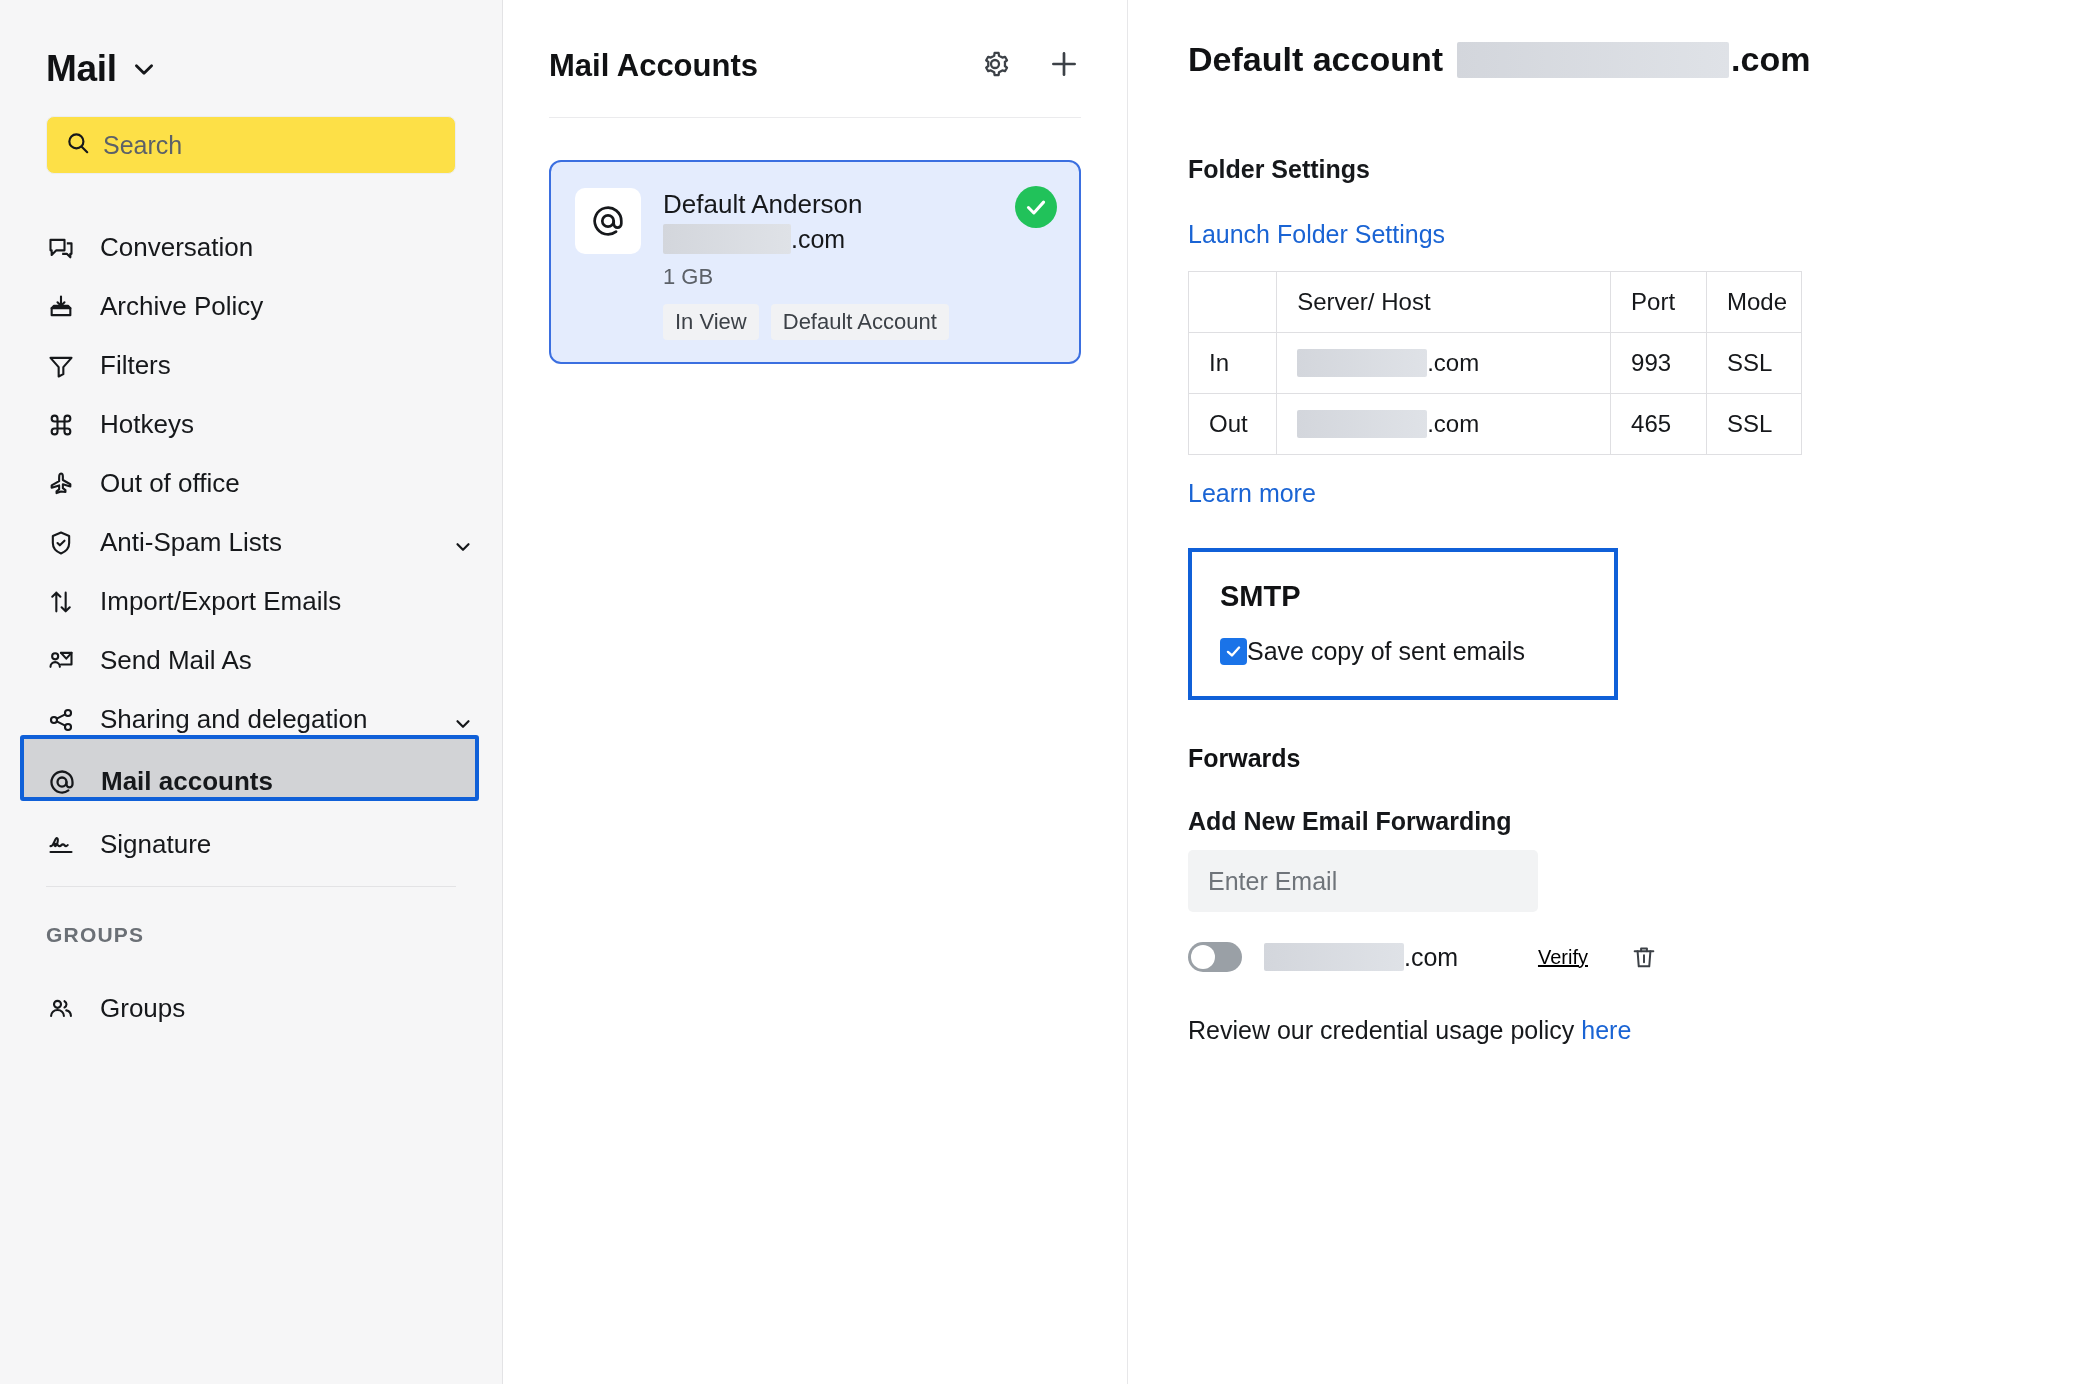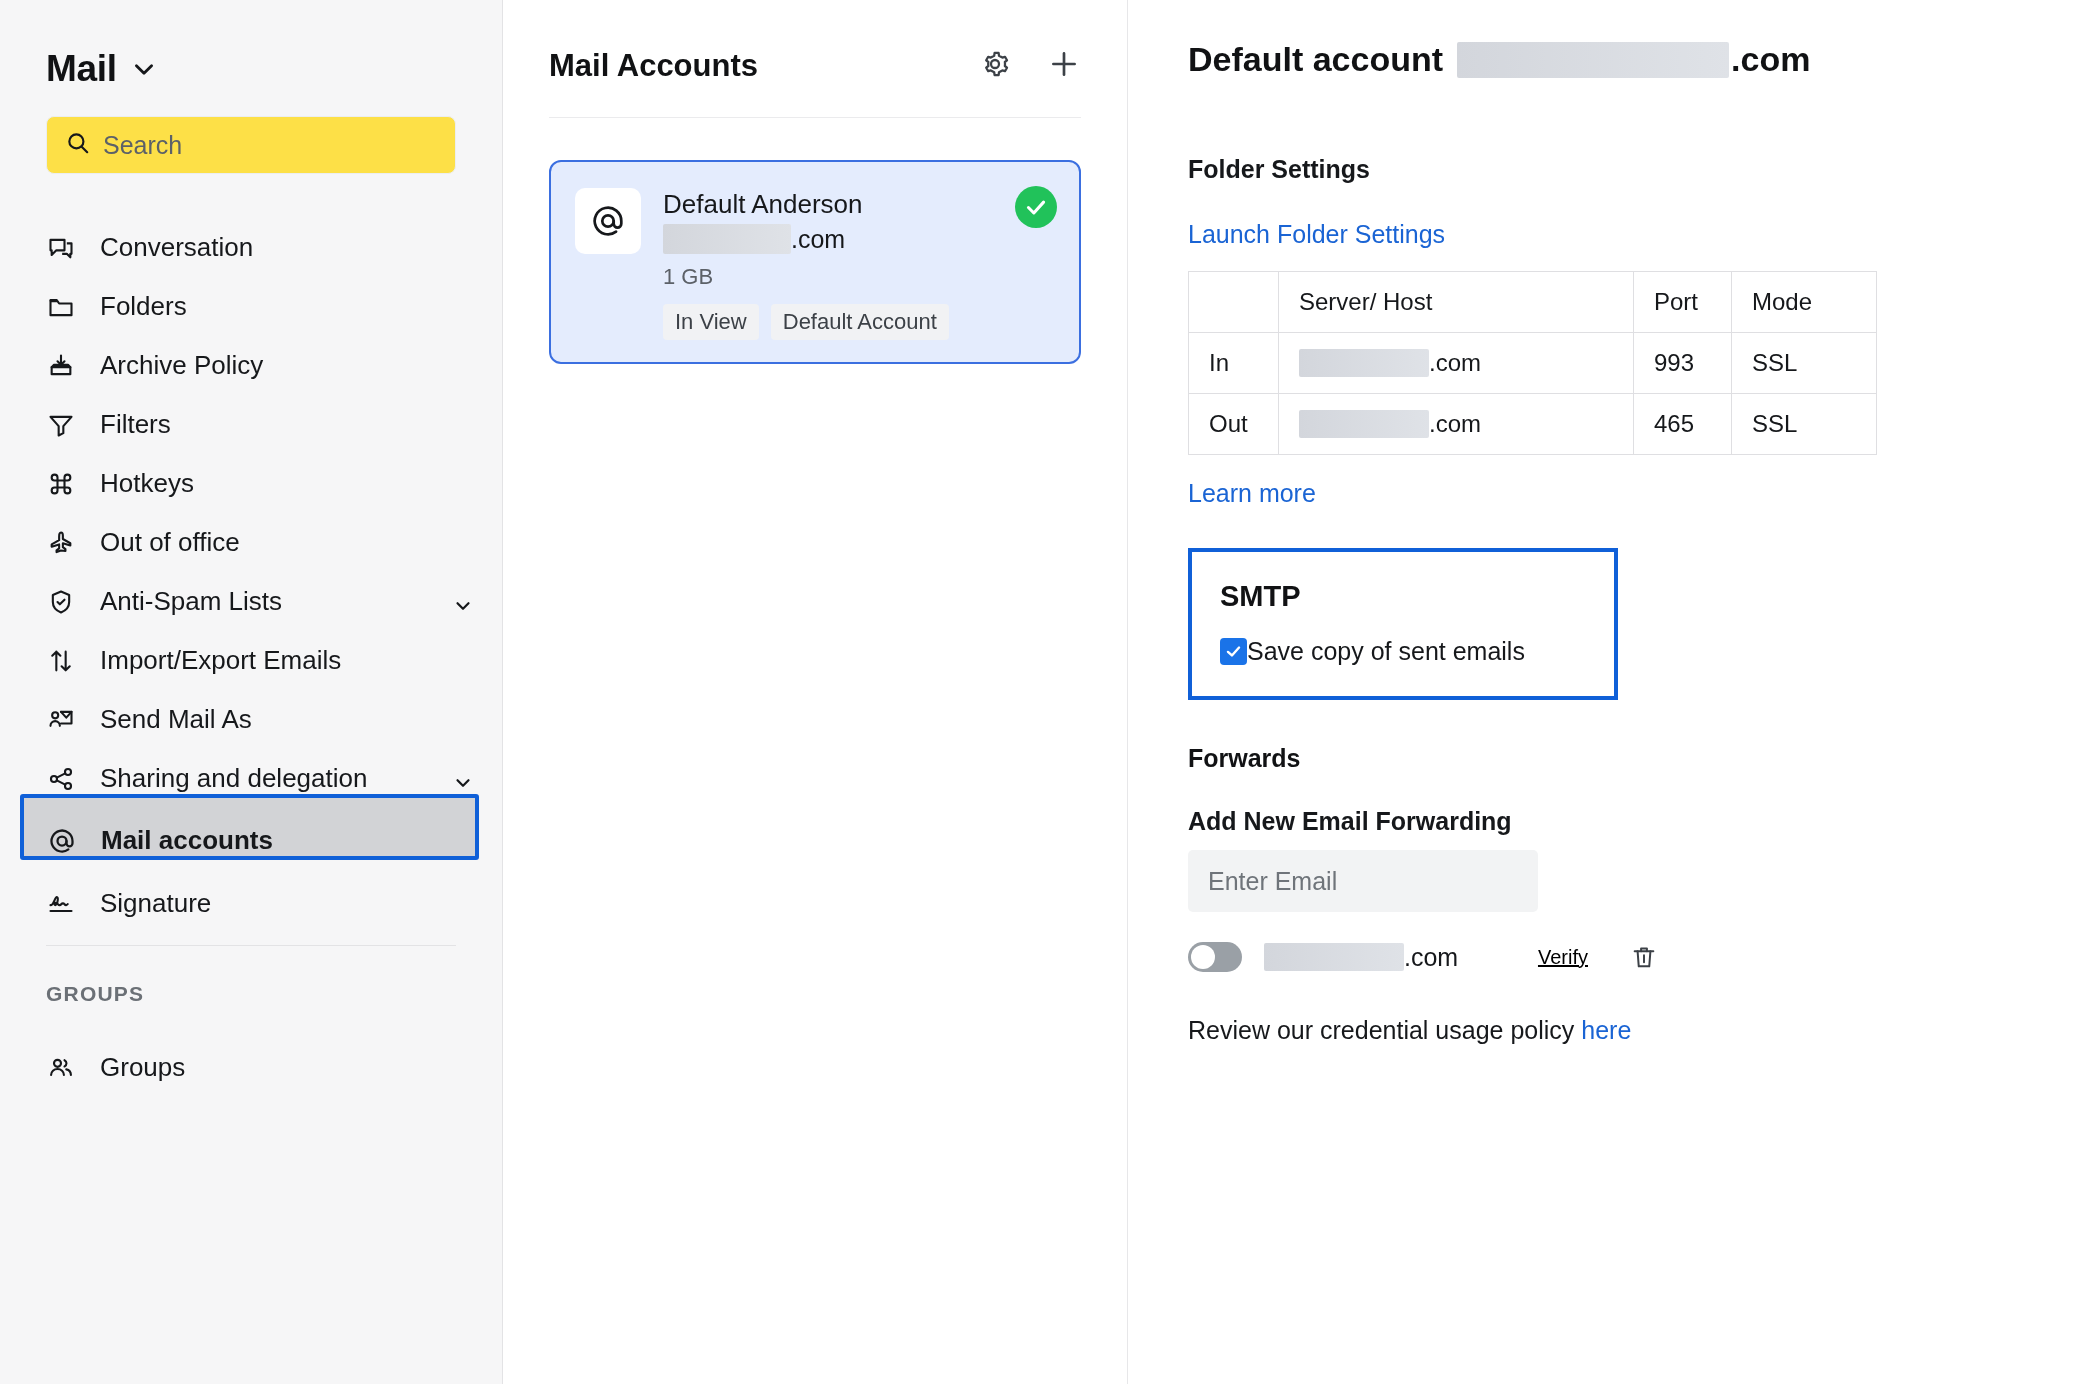--- a/index.html
+++ b/index.html
@@ -98,21 +98,21 @@
     width: 42px; height: 42px; border-radius: 50%;
     background: #21c25a; display: flex; align-items: center; justify-content: center;
   }
 
   
   .right { flex: 1 1 auto; height: 1384px; background: #ffffff; padding: 40px 60px 0 60px; position: relative; }
   .acct-heading { display: flex; align-items: center; font-size: 34px; font-weight: 700; color: #111214; }
   .sec-title { font-size: 25px; font-weight: 700; color: #16181b; }
   .link { color: #1a64d4; font-size: 25px; text-decoration: none; }
 
-  table.imap { border-collapse: collapse; width: 689px; margin-top: 22px; border-radius: 6px; }
+  table.imap { border-collapse: collapse; width: 614px; margin-top: 22px; border-radius: 6px; }
   table.imap th, table.imap td {
     border: 1px solid #dfdfe2; font-size: 24px; color: #16181b;
     font-weight: 400; text-align: left; padding: 16px 14px 16px 20px; height: 60px;
   }
   table.imap th { font-weight: 400; }
   .col-first { width: 90px; }
   .col-host  { width: 355px; }
   .col-port  { width: 98px; }
 
   .smtp-box {
@@ -181,29 +181,20 @@
       <div class="navitem">
         <span class="ico">
           <svg viewBox="0 0 24 24" width="28" height="28" fill="none" stroke="#16181b" stroke-width="1.8" stroke-linejoin="round">
               <path d="M3 5h12v9H8l-4 4v-4H3z"></path>
               <path d="M17 8h4v9h-1v3l-3-3h-4"></path>
             </svg>
         </span>
         <span class="lbl">Conversation</span>
       </div>
 
-      <div class="navitem">
-        <span class="ico">
-          <svg viewBox="0 0 24 24" width="28" height="28" fill="none" stroke="#16181b" stroke-width="1.8" stroke-linejoin="round">
-              <path d="M3 7h6l1.4 2H21v10H3z"></path>
-              <path d="M3 7V6h6"></path>
-            </svg>
-        </span>
-        <span class="lbl">Folders</span>
-      </div>
 
       <div class="navitem">
         <span class="ico">
           <svg viewBox="0 0 24 24" width="28" height="28" fill="none" stroke="#16181b" stroke-width="1.8" stroke-linecap="round" stroke-linejoin="round">
               <path d="M12 3v8m0 0 3-3m-3 3-3-3"></path>
               <path d="M4 13h16v6H4z"></path>
               <path d="M4 13l2-2h12l2 2"></path>
             </svg>
         </span>
         <span class="lbl">Archive Policy</span>

